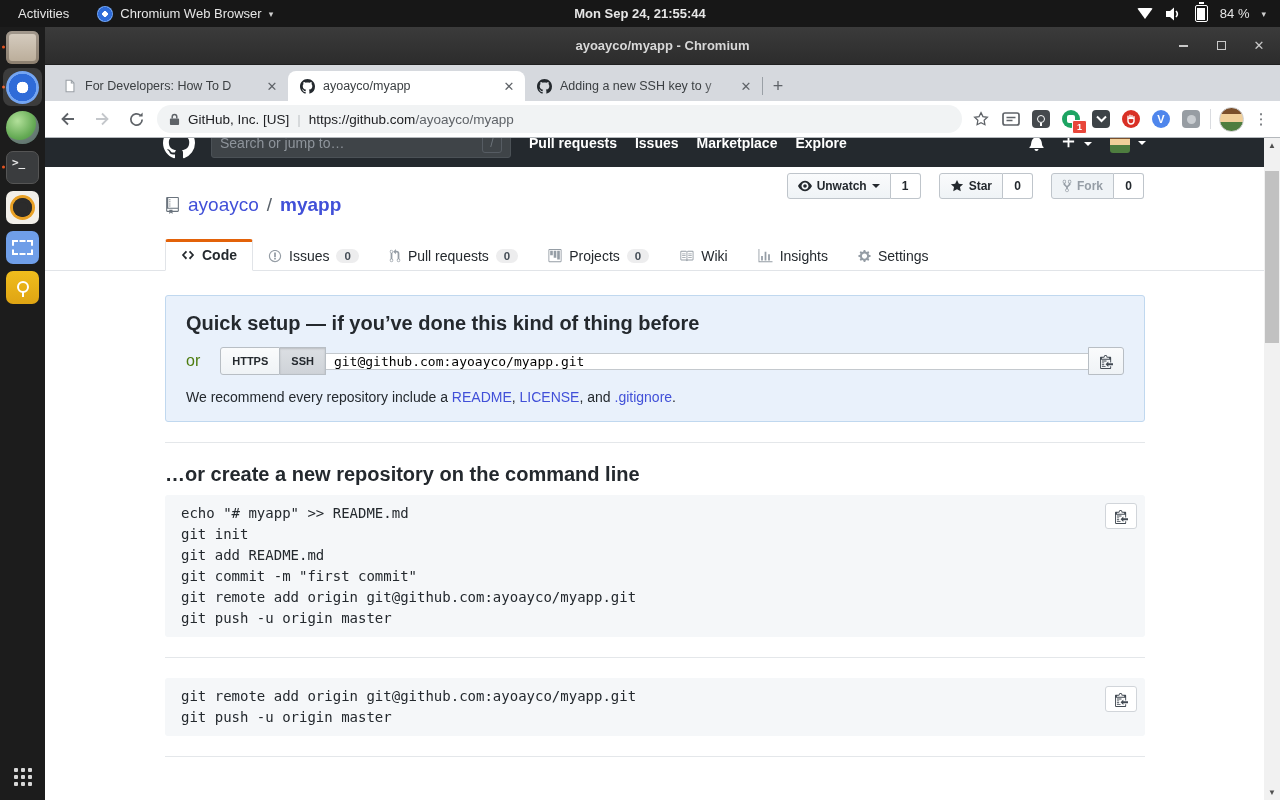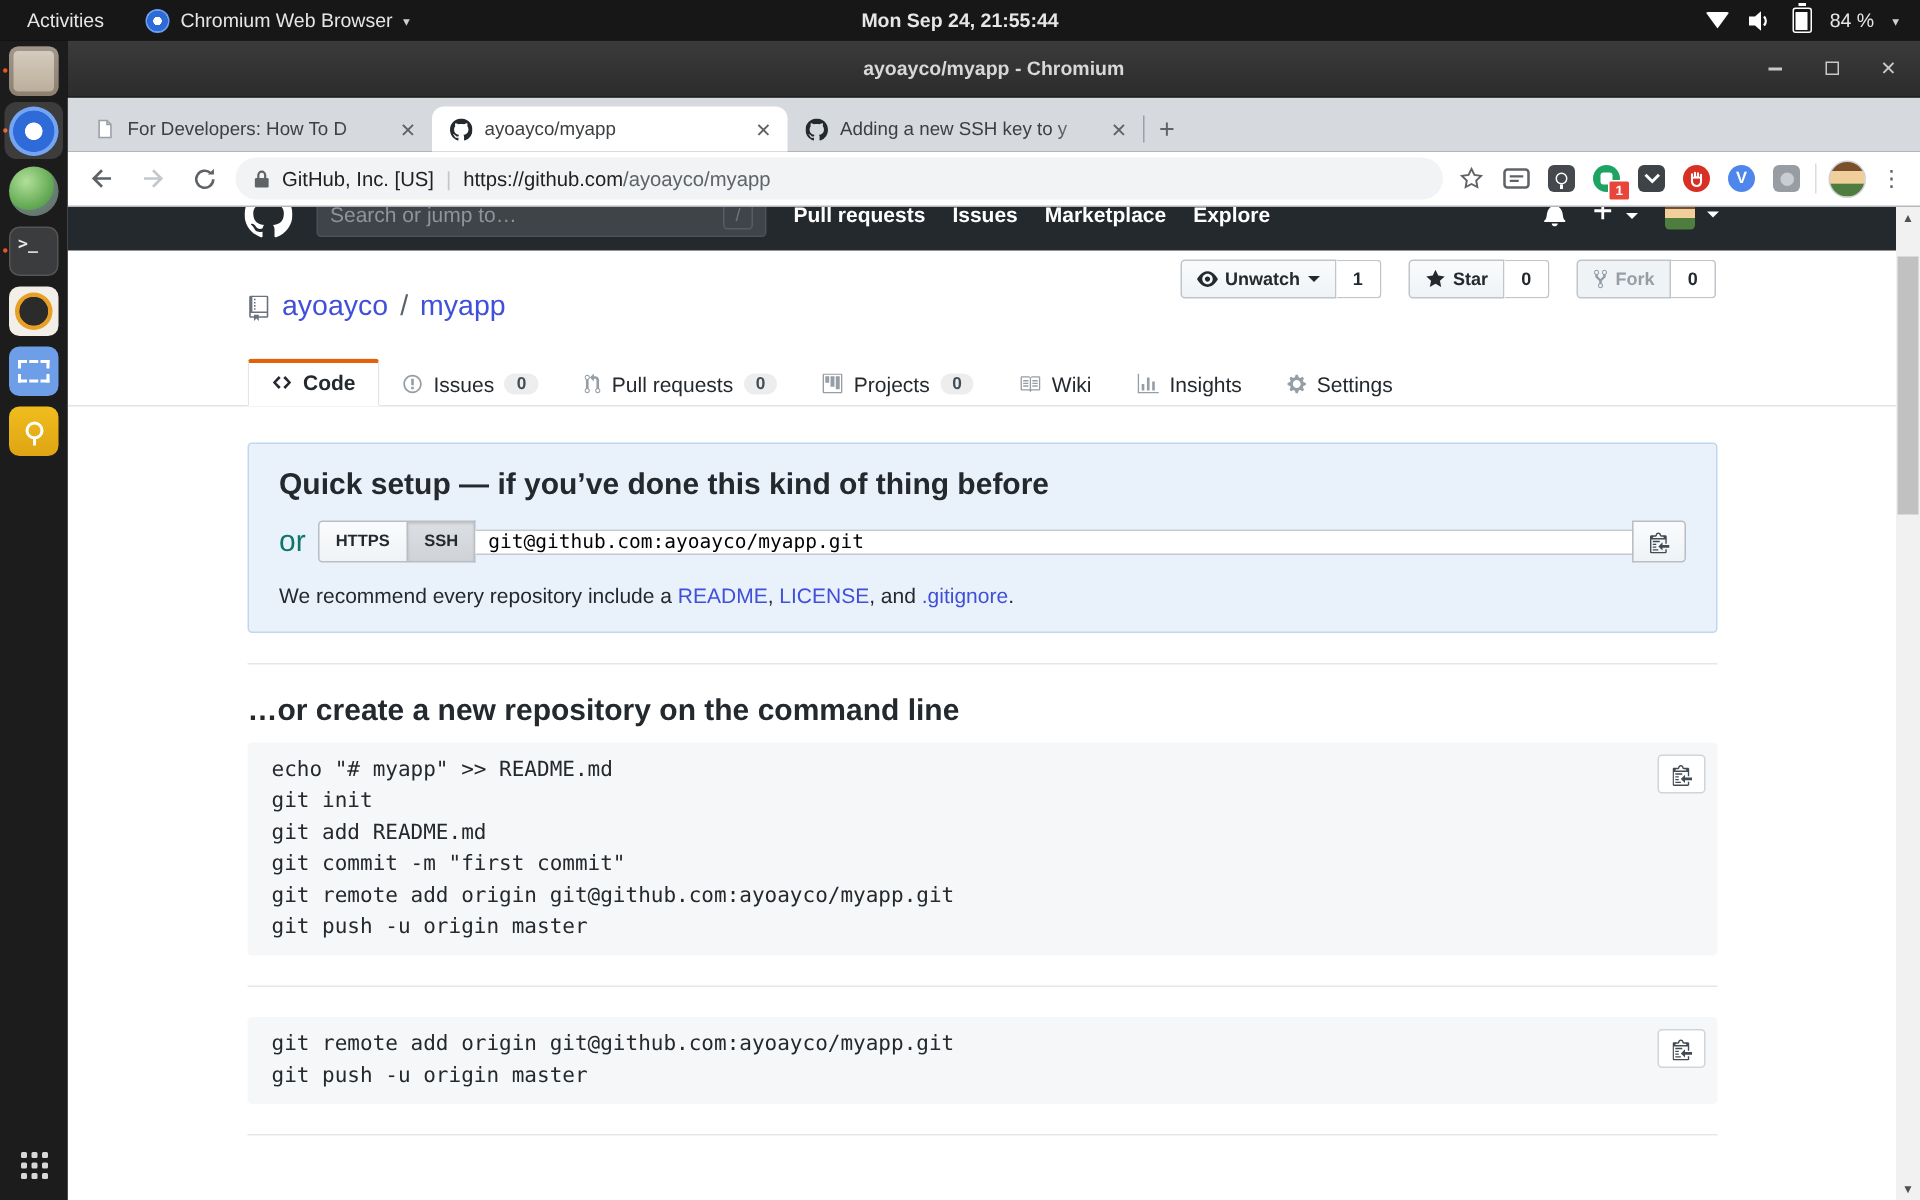--- a/index.html
+++ b/index.html
@@ -120,21 +120,21 @@
     border-top:4px solid #fff;display:inline-block;margin-left:4px;vertical-align:middle;}
   .gh-avatar20{width:20px;height:20px;border-radius:3px;display:inline-block;vertical-align:middle;
     background:linear-gradient(#7a4f2b 0 30%,#f0cf9a 31% 60%,#4e7d3f 61%);}
 
   
   .repo-head{height:70px;display:flex;padding:6px 120px 0 120px;gap:32px;}
   .repo-title{display:flex;align-items:center;gap:8px;font-size:19px;}
   .repo-title a{color:#4150d8;text-decoration:none;}
   .repo-title .owner{font-weight:400;}
   .repo-title .sep{color:#586069;}
-  .repo-title .name{font-weight:400;}
+  .repo-title .name{font-weight:700;}
   .pagehead-actions{margin-left:auto;display:flex;gap:18px;}
   .btn-group{display:flex;}
   .btn{height:26px;display:flex;align-items:center;gap:5px;padding:0 10px;font-size:12px;font-weight:700;
     color:#24292e;background:linear-gradient(#fafbfc,#eff3f6);border:1px solid #bfc5cb;border-radius:3px 0 0 3px;}
   .btn.disabled{color:#959da5;background:#eff3f6;}
   .cnt{height:26px;display:flex;align-items:center;padding:0 10px;font-size:12px;font-weight:700;color:#24292e;
     background:#fff;border:1px solid #bfc5cb;border-left:none;border-radius:0 3px 3px 0;min-width:30px;justify-content:center;}
   .caret-dn{width:0;height:0;border-left:4px solid transparent;border-right:4px solid transparent;
     border-top:4px solid #24292e;display:inline-block;}
 
@@ -147,21 +147,21 @@
     border-radius:3px 3px 0 0;font-weight:700;padding-top:5px;}
   .rtab.active svg{fill:#24292e;}
   .counter{background:rgba(27,31,35,.08);border-radius:10px;font-size:11.5px;font-weight:700;
     padding:1px 8px;color:#444d56;}
 
   
   .main{width:980px;margin:0 120px;}
   .quick-box{margin-top:24px;background:#e9f1fb;border:1px solid #c0d8ef;border-radius:3px;padding:16px 20px;}
   .quick-box h2{font-size:20px;color:#24292e;margin-bottom:12px;}
   .qs-row{display:flex;align-items:center;}
-  .qs-or{font-size:20px;color:#0f766e;margin-right:8px;}
+  .qs-or{font-size:16px;color:#4d7c0f;margin-right:20px;}
   .seg{height:28px;padding:0 11px;font-size:11px;font-weight:700;color:#24292e;display:flex;align-items:center;
     background:linear-gradient(#fafbfc,#eff3f6);border:1px solid #b8bec4;}
   .seg.https{border-radius:3px 0 0 3px;}
   .seg.ssh{background:linear-gradient(#dcdfe3,#cfd3d8);border-left:none;box-shadow:inset 0 1px 2px rgba(0,0,0,.15);}
   .qs-input{flex:1;height:17px;border:1px solid #c4c9ce;border-left:none;background:#fff;padding:0 8px;
     font:13px "DejaVu Sans Mono","Liberation Mono",monospace;color:#000000;}
   .copy-btn{width:36px;height:28px;margin-left:-1px;background:linear-gradient(#fafbfc,#eff3f6);
     border:1px solid #b8bec4;border-radius:0 3px 3px 0;display:flex;align-items:center;justify-content:center;}
   .qs-note{margin-top:14px;font-size:14px;color:#24292e;}
   .qs-note a{color:#4150d8;text-decoration:none;}

